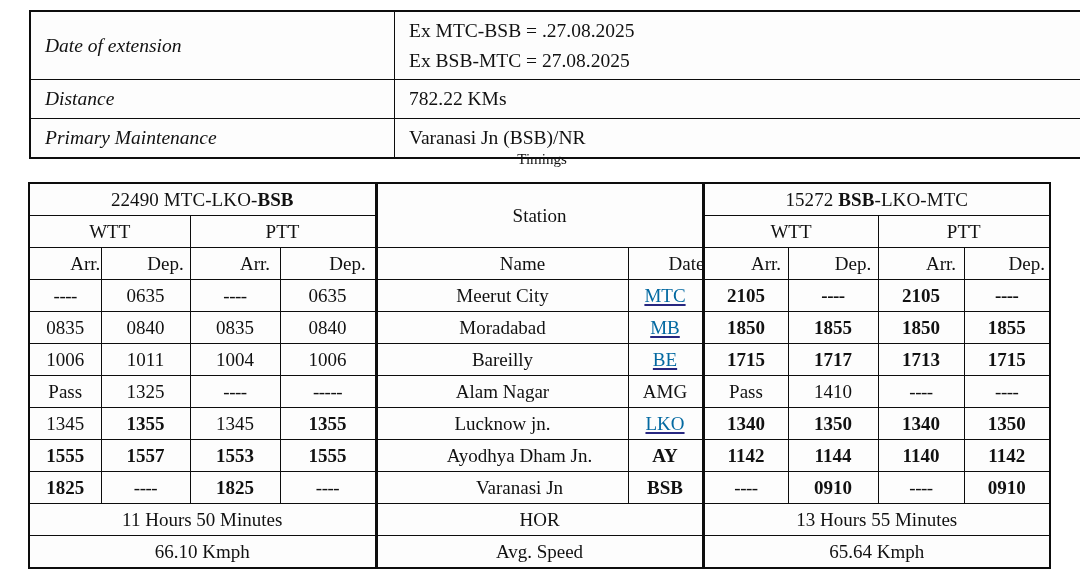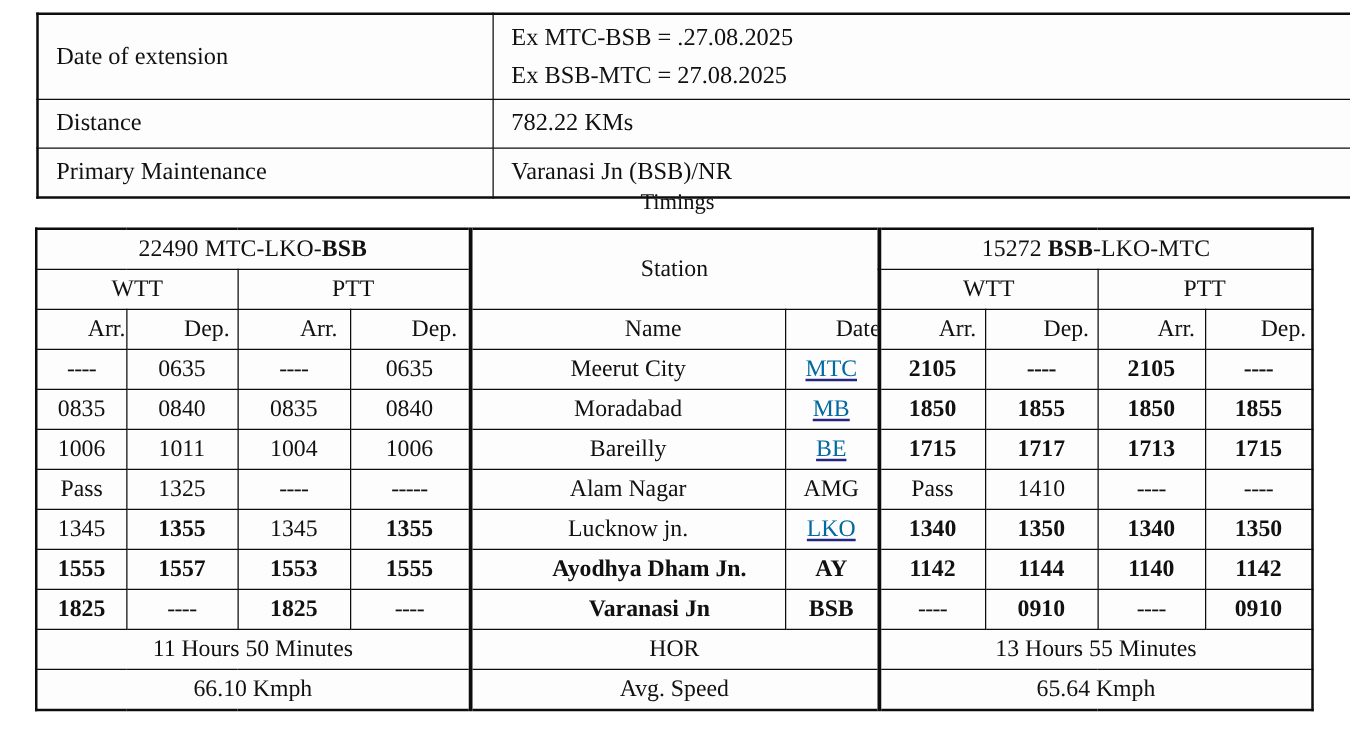--- a/index.html
+++ b/index.html
@@ -38,32 +38,32 @@
     table-layout: fixed;
     border: 2.2px solid #0d0d0d;
   }
   .info-table td {
     font-size: 19.5px;
     line-height: 1.52;
     padding: 4px 0 4px 14px;
     vertical-align: middle;
     white-space: nowrap;
   }
-  .info-label { width: 349px; }
+  .info-label { width: 349px; font-style: italic; }
   .info-value { width: 673px; }
   .info-line { display: block; }
 
   
   .timings-caption {
     position: absolute;
     left: 29px;
     top: 152px;
     width: 1026px;
     text-align: center;
-    font-size: 18px;
+    font-size: 15px;
     line-height: 1.05;
     color: #111111;
   }
 
   
   .timings-table {
     position: absolute;
     left: 28px;
     top: 182px;
     width: 813px;
@@ -98,21 +98,21 @@
     letter-spacing: 0.1px;
   }
   .subhead { font-size: 19.5px; }
   .colhead { font-size: 19.5px; padding-left: 40px; }
 
   .b { font-weight: bold; }
 
   .station-cell {
     font-size: 19.5px;
   }
-  .station-cell.b { font-weight: bold; padding-left: 34px; }
+  .station-cell.b { font-weight: normal; padding-left: 34px; }
 
   .code-link {
     color: #0369a1;
     text-decoration: underline;
     text-decoration-color: #262680;
     text-decoration-thickness: 2px;
     text-underline-offset: 2px;
   }
 
   .footer-cell {

